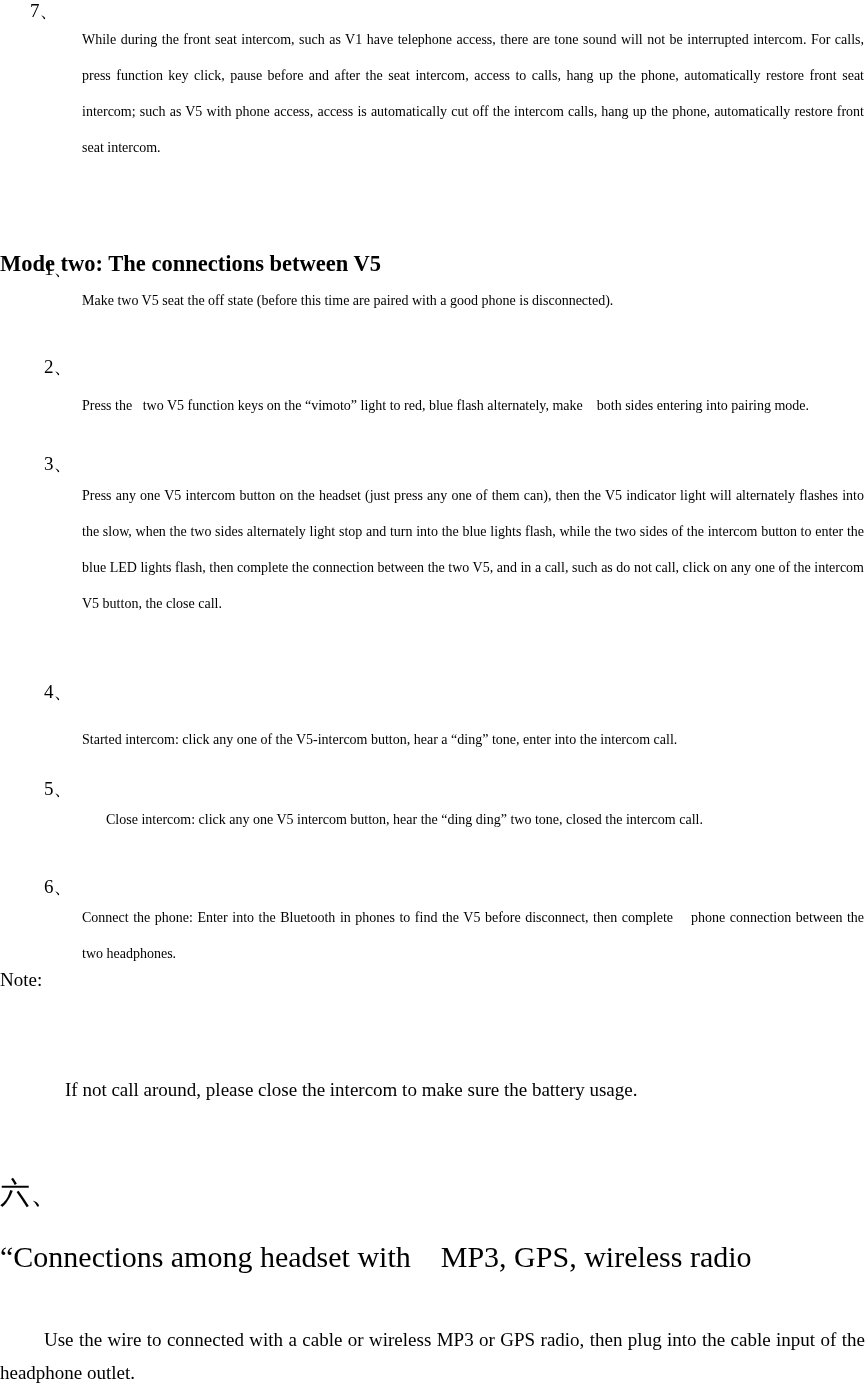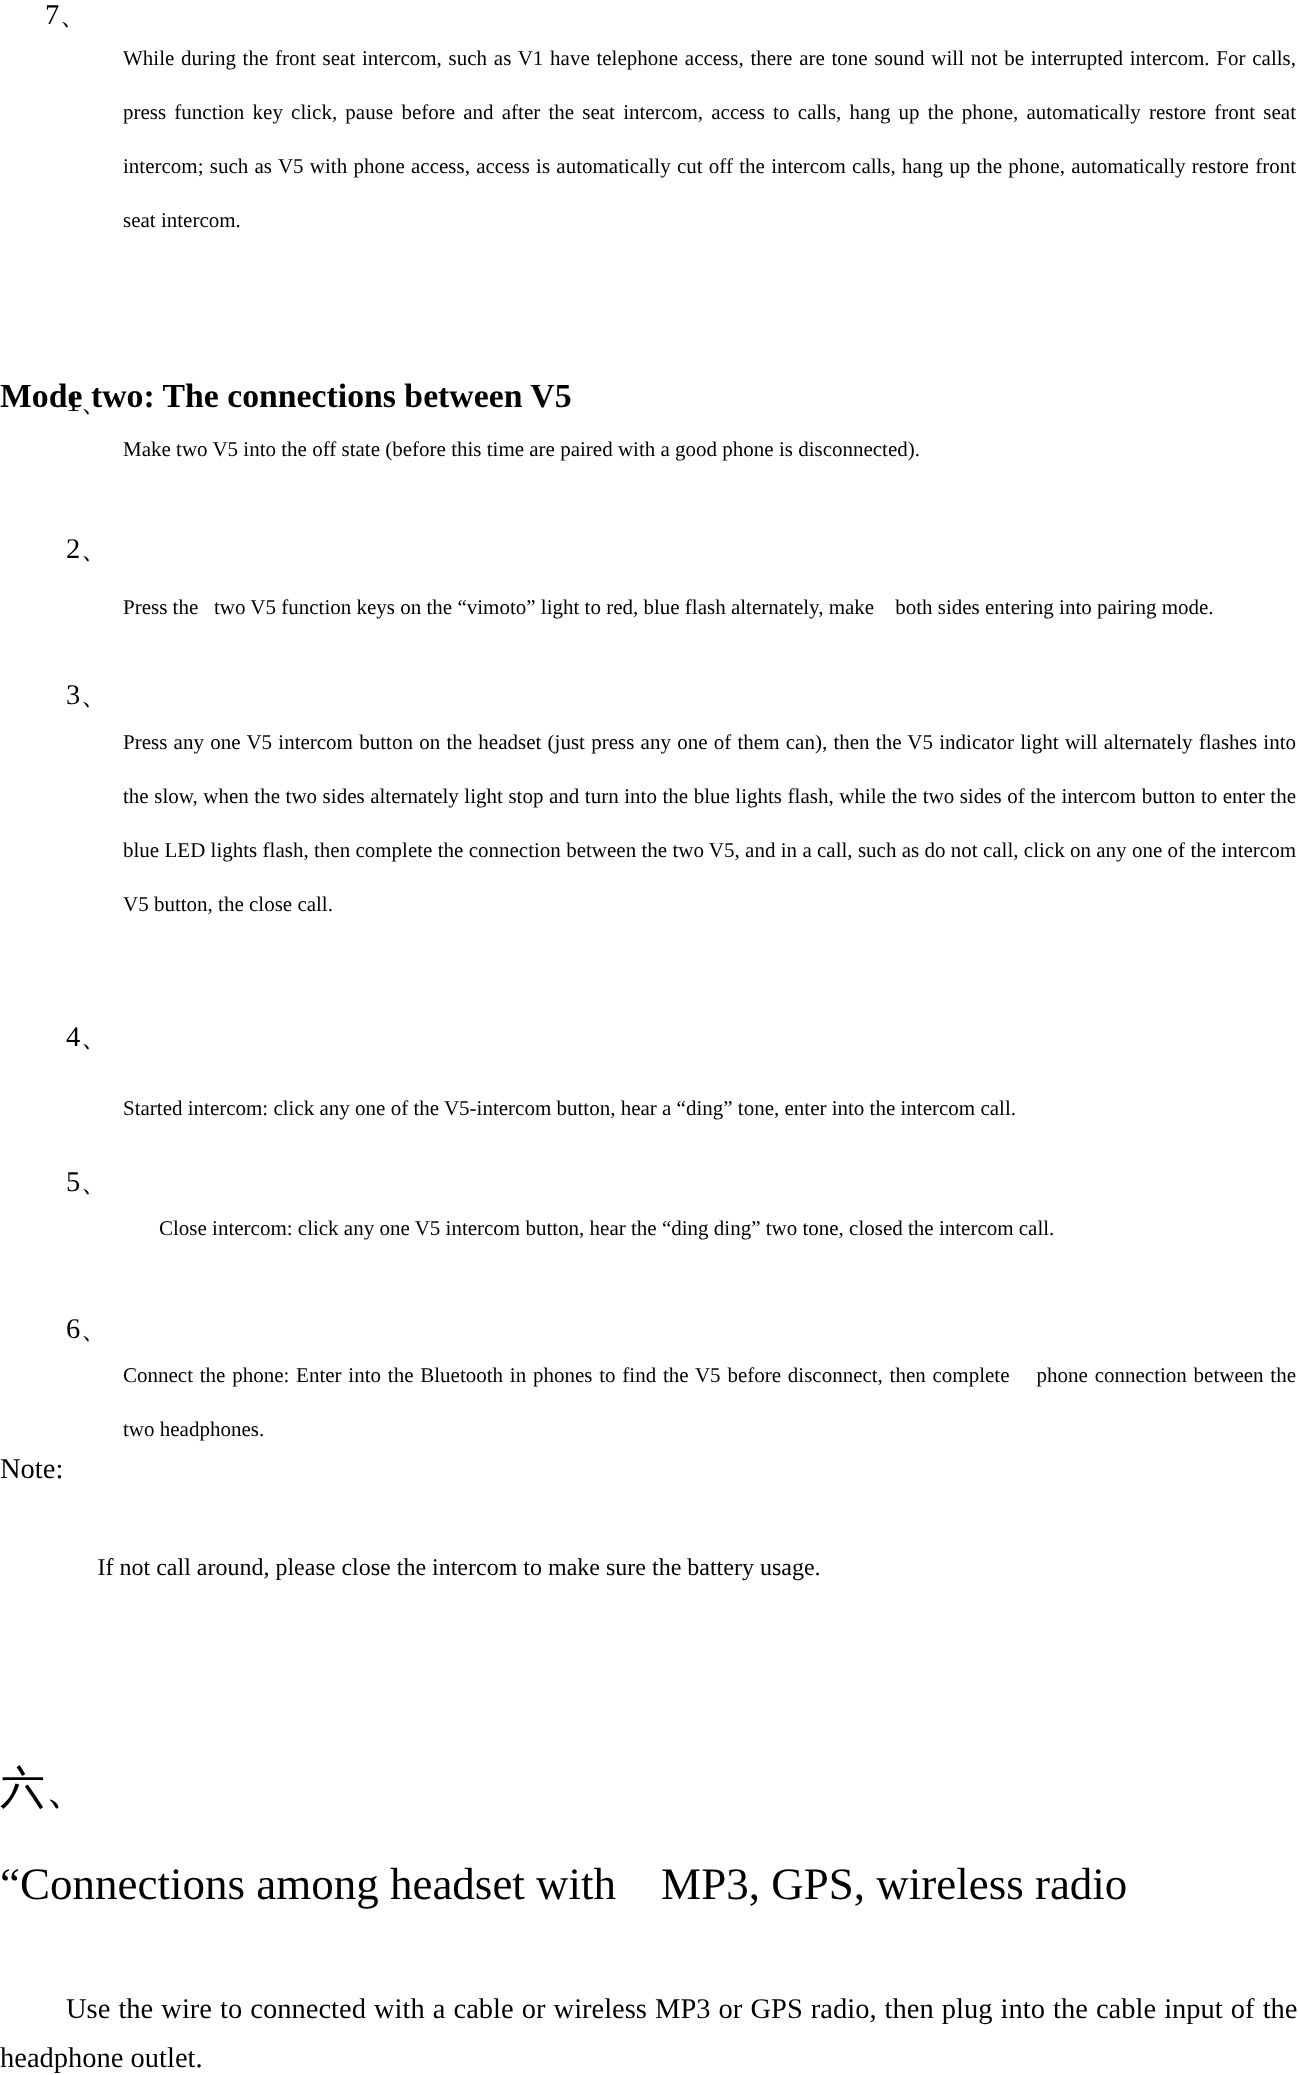--- a/index.html
+++ b/index.html
@@ -40,22 +40,22 @@
       margin-top: 26px;
     }
     .note-label {
       left: 0;
       top: 968px;
       font-size: 19px;
       line-height: 24px;
     }
     .note-text {
       left: 65px;
-      top: 1034px;
-      font-size: 16px;
+      top: 1078px;
+      font-size: 19px;
       line-height: 24px;
       white-space: nowrap;
     }
     .cjk-num {
       left: 0;
       top: 1175px;
       font-size: 30px;
       line-height: 36px;
       font-family: "DejaVu Sans", sans-serif;
     }
@@ -80,21 +80,21 @@
   </style>
 </head>
 <body>
 
 <div class="abs num" style="left:30px; top:0px;">7、</div>
 <p class="abs para" style="top:22px;">While during the front seat intercom, such as V1 have telephone access, there are tone sound will not be interrupted intercom. For calls, press function key click, pause before and after the seat intercom, access to calls, hang up the phone, automatically restore front seat intercom; such as V5 with phone access, access is automatically cut off the intercom calls, hang up the phone, automatically restore front seat intercom.</p>
 
 <div class="abs heading-mode">Mode two: The connections between V5</div>
 
 <div class="abs num" style="left:44px; top:258px;">1、</div>
-<p class="abs para" style="top:283px;">Make two V5 into the off state (before this time are paired with a good phone is disconnected).</p>
+<p class="abs para" style="top:283px;">Make two V5 seat the off state (before this time are paired with a good phone is disconnected).</p>
 
 <div class="abs num" style="left:44px; top:356px;">2、</div>
 <p class="abs para" style="top:388px;">Press the&nbsp;&nbsp; two V5 function keys on the “vimoto” light to red, blue flash alternately, make&nbsp;&nbsp;&nbsp; both sides entering into pairing mode.</p>
 
 <div class="abs num" style="left:44px; top:453px;">3、</div>
 <p class="abs para" style="top:478px;">Press any one V5 intercom button on the headset (just press any one of them can), then the V5 indicator light will alternately flashes into the slow, when the two sides alternately light stop and turn into the blue lights flash, while the two sides of the intercom button to enter the blue LED lights flash, then complete the connection between the two V5, and in a call, such as do not call, click on any one of the intercom V5 button, the close call.</p>
 
 <div class="abs num" style="left:44px; top:681px;">4、</div>
 <p class="abs para" style="top:722px;">Started intercom: click any one of the V5-intercom button, hear a “ding” tone, enter into the intercom call.</p>
 

